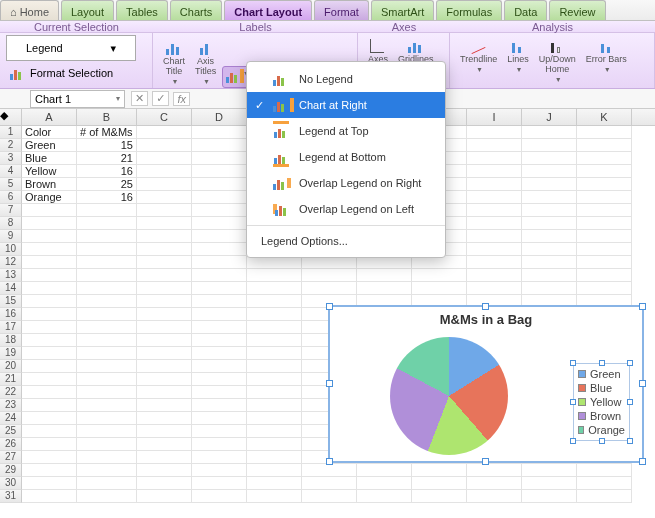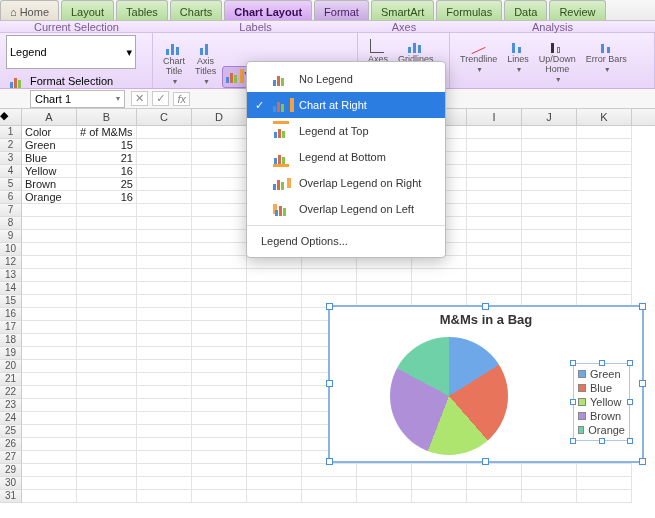--- a/index.html
+++ b/index.html
@@ -8,21 +8,21 @@
 
 .tab-row { display: flex; height: 21px; background: linear-gradient(#f8f8f8,#ececec); border-bottom: 1px solid #c0c0c0; }
 .tab { padding: 3px 9px 0; border: 1px solid #b8b8b8; border-bottom: none; border-radius: 3px 3px 0 0; margin-right: 2px; background: linear-gradient(#f4efe6,#e6e0d4); color: #555; cursor: default; display:flex; align-items:center; gap:3px;}
 .tab.green { background: linear-gradient(#d9efcc,#b7dd9e); color:#2d5016;}
 .tab.purple { background: linear-gradient(#e6d5f3,#c9a9e0); color:#4a1a6b; }
 .tab.active { background: linear-gradient(#ead1f9,#d3a6ef); color:#3a0a58; font-weight:bold;}
 
 
 .ribbon { height: 56px; background: linear-gradient(#f6ecff,#e8d5f7); border-bottom:1px solid #c9aee0; display:flex; }
 .group { border-right:1px solid #d5c0e6; padding:2px 6px 0; position:relative; }
-.sel-combo { width:130px; height:34px; border:1px solid #aaa; background:#fff; padding:1px 3px; display:flex; align-items:center; justify-content:space-between;}
+.sel-combo { width:130px; height:26px; border:1px solid #aaa; background:#fff; padding:1px 19px; display:flex; align-items:center; justify-content:space-between;}
 .fmt-sel { display:flex; align-items:center; gap:4px; margin-top:3px; padding:2px 4px; }
 .vbtn { display:inline-flex; flex-direction:column; align-items:center; gap:1px; padding:2px 4px; color:#555; }
 .vbtn .lbl { font-size:9px; line-height:10px; text-align:center; white-space:pre; }
 .hbtn { display:inline-block; padding:2px 3px; }
 .dd-arrow::after { content:"▾"; font-size:8px; color:#666; margin-left:2px; vertical-align:top;}
 .mini-chart { width:16px; height:14px; display:inline-block; position:relative; }
 .bar { position:absolute; bottom:0; width:3px; background:#4a90d9; }
 .bar.r{background:#d86b4a;} .bar.g{background:#8bc34a;}
 
 

